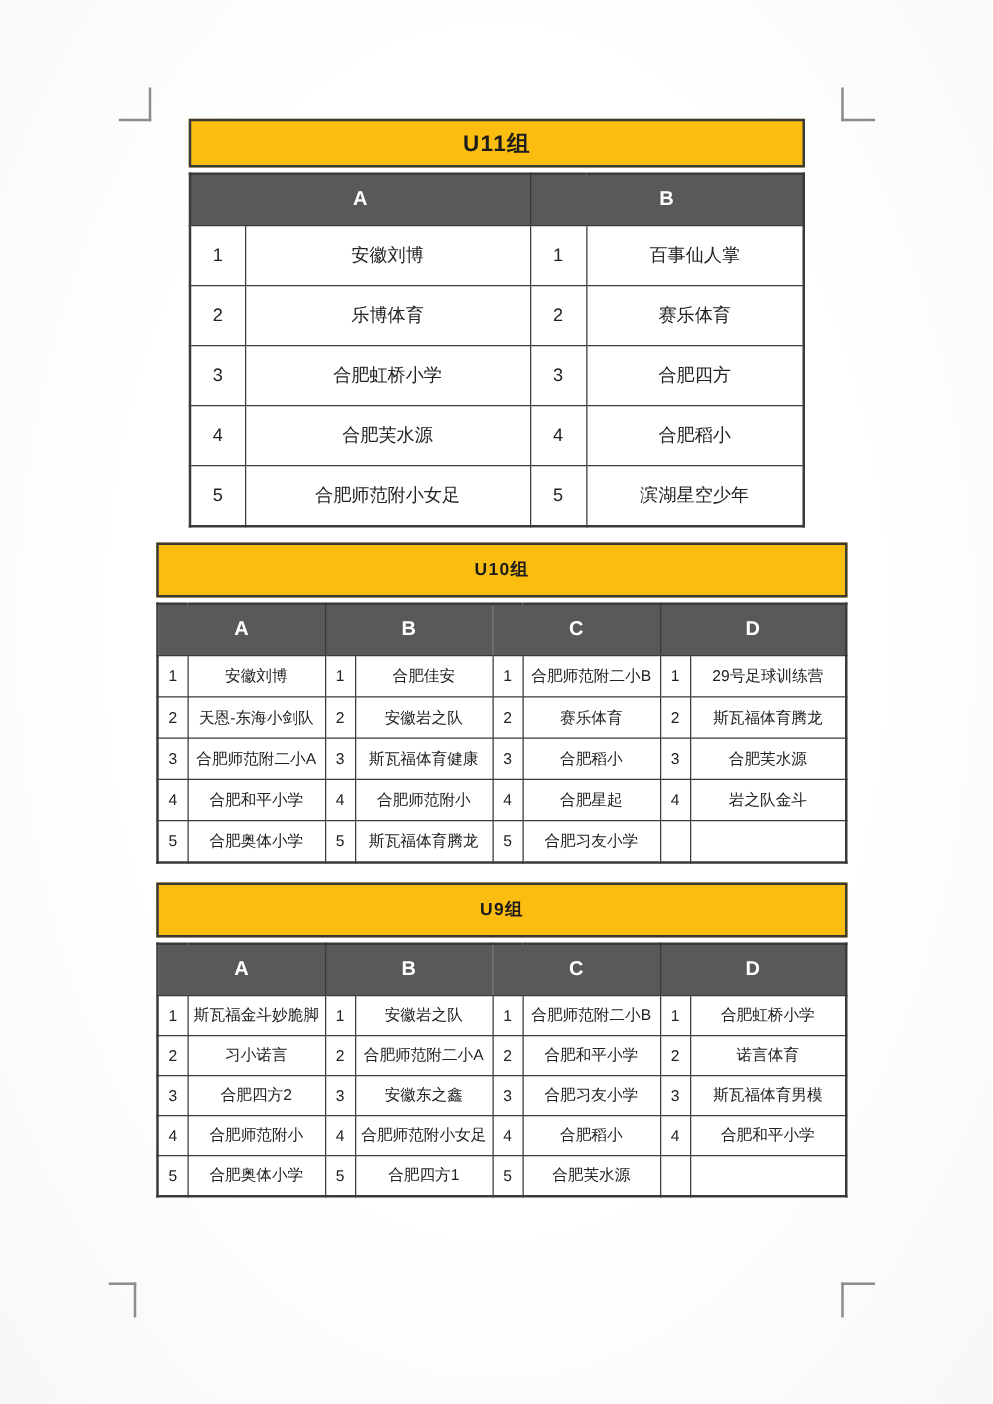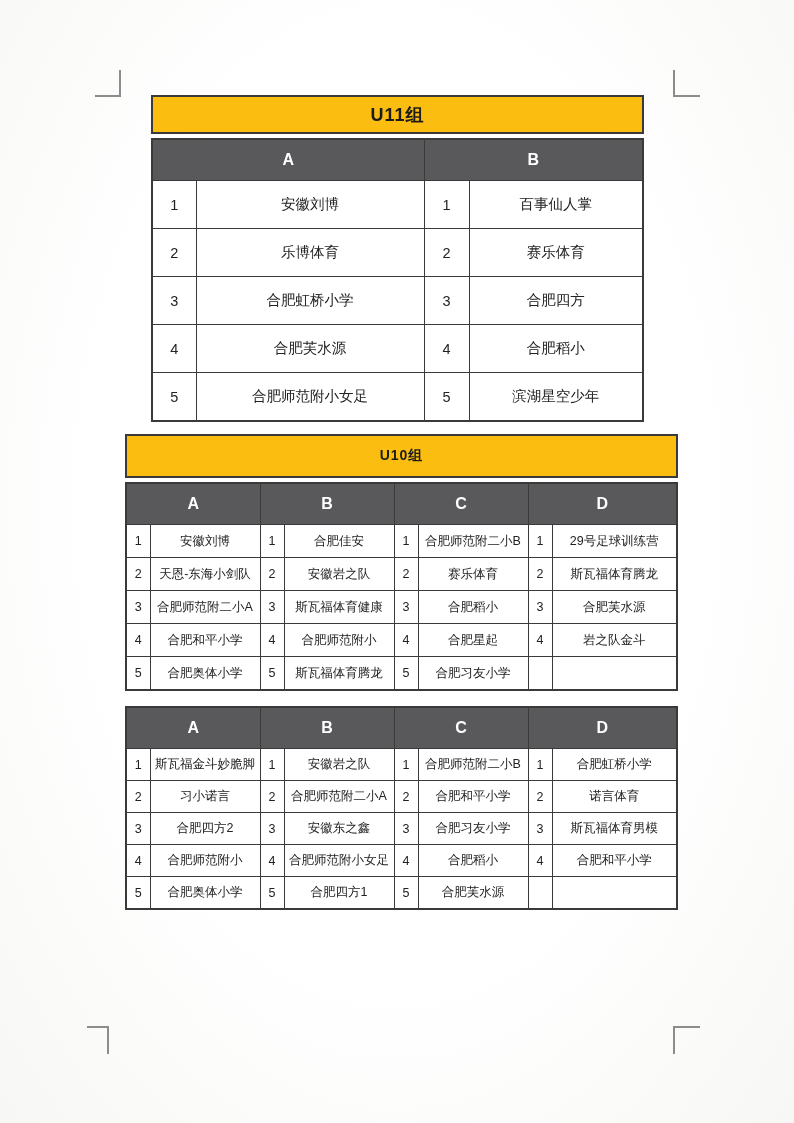--- a/index.html
+++ b/index.html
@@ -215,20 +215,21 @@
           <td>5</td>
           <td>合肥习友小学</td>
           <td></td>
           <td></td>
         </tr>
       </tbody>
     </table>
 </div>
 
 <div class="table-block t-u9">
+  <div class="table-title">U9组</div>
   <table class="grid">
       <colgroup>
         <col class="col-num">
         <col class="col-team">
         <col class="col-num">
         <col class="col-team">
         <col class="col-num">
         <col class="col-team">
         <col class="col-num">
         <col class="col-team">

